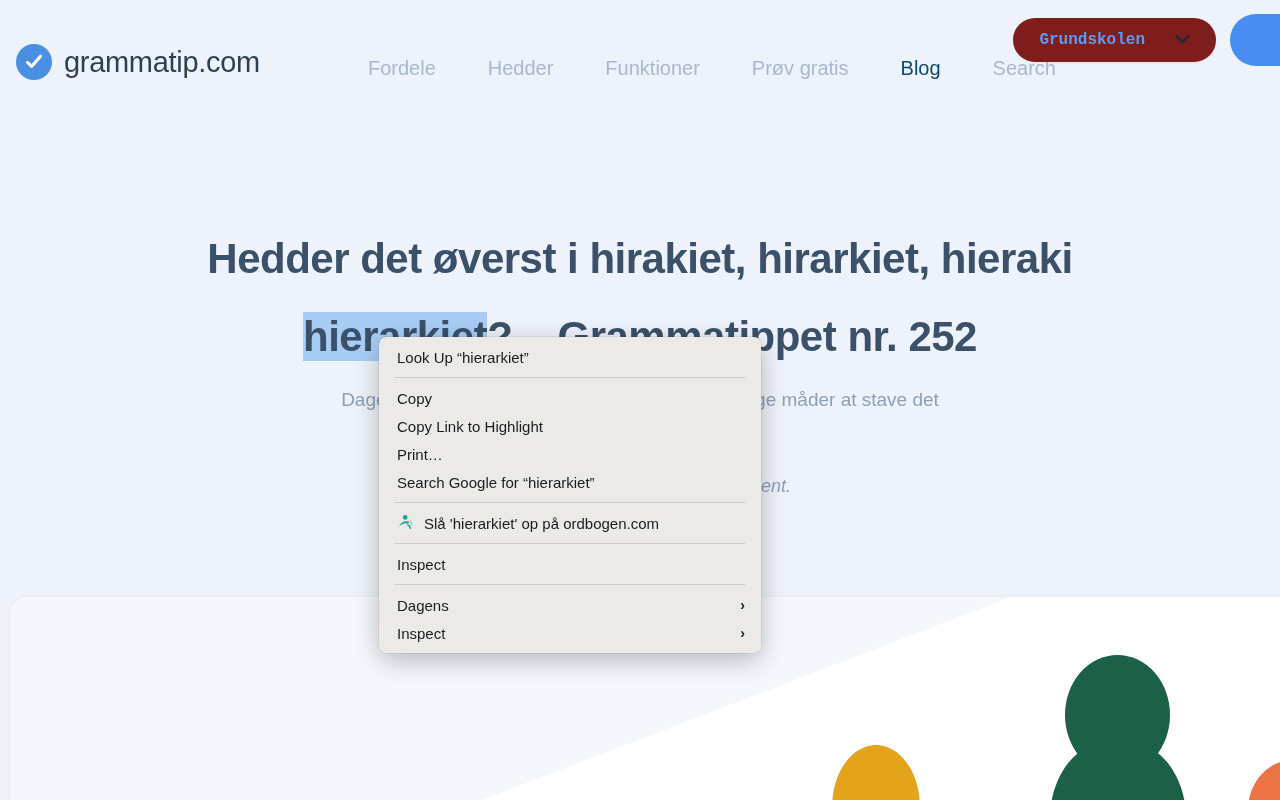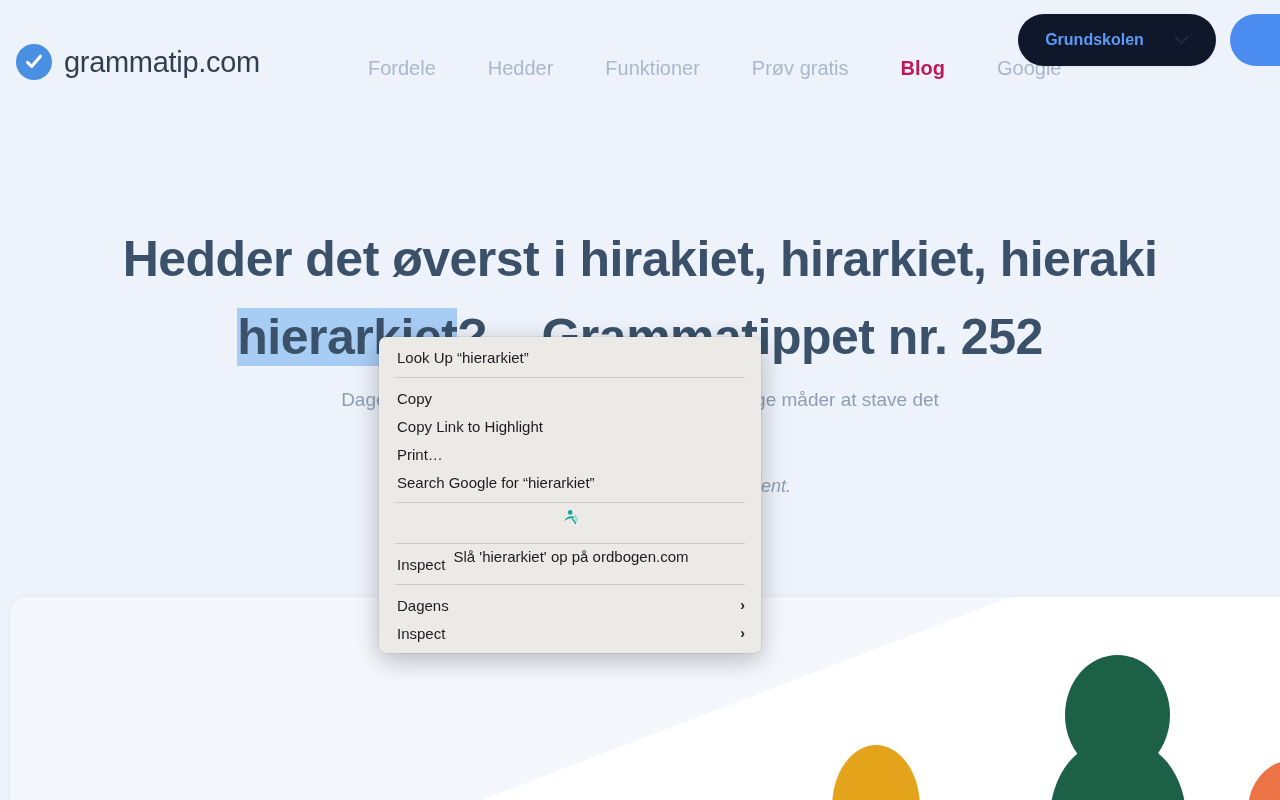--- a/index.html
+++ b/index.html
@@ -71,45 +71,46 @@
 
   .nav-link {
     font-size: 20px;
     color: #aab7cc;
     padding: 0 26px;
     text-decoration: none;
     white-space: nowrap;
     cursor: pointer;
   }
   .nav-link.active {
-    color: #be185d;
-    font-weight: 700;
+    color: #0c4a6e;
+    font-weight: 400;
   }
 
   .header-right {
     position: absolute;
     right: 0;
     top: 14px;
     display: flex;
     align-items: center;
     gap: 14px;
   }
 
   .level-select {
-    height: 52px;
+    height: 44px;
     min-width: 198px;
-    background: #0f172a;
+    background: #7f1d1d;
     border-radius: 26px;
     display: flex;
     align-items: center;
     justify-content: center;
     gap: 30px;
     padding: 0 26px;
     box-shadow: 0 1px 3px rgba(40,60,90,0.06);
     cursor: pointer;
+    font-family: Liberation Mono, monospace;
   }
   .level-select-label {
     font-size: 16px;
     font-weight: 700;
     color: #5b9bf5;
     white-space: nowrap;
   }
   .chev { display:block; }
 
   .cta-button {
@@ -127,21 +128,21 @@
     top: 80px; left: 0;
     width: 1280px;
   }
 
   .hero-title {
     position: absolute;
     top: 140px;
     left: 0;
     width: 1280px;
     text-align: center;
-    font-size: 50px;
+    font-size: 42px;
     line-height: 78px;
     font-weight: 700;
     color: #3a5169;
     letter-spacing: -0.5px;
     white-space: nowrap;
   }
   .hero-title .line1 { display:block; }
   .hero-title .line2 { display:block; }
 
   .sel {
@@ -252,21 +253,21 @@
     display: flex;
     align-items: center;
     padding: 0 16px 0 18px;
     font-size: 15px;
     color: #1c1c1e;
     cursor: default;
     white-space: nowrap;
   }
   .ctx-item .txt { flex: 1; }
 
-  .ctx-item.with-icon { padding-left: 18px; gap: 21px; flex-direction: column; }
+  .ctx-item.with-icon { padding-left: 18px; gap: 9px; }
 
   .ctx-sep {
     height: 1px;
     background: #cdcbc8;
     margin: 5px 16px;
   }
 
   .ctx-arrow {
     font-size: 14px;
     color: #1c1c1e;
@@ -294,21 +295,21 @@
       </span>
       <span class="brand-name">grammatip.com</span>
     </div>
 
     <nav class="nav">
       <a class="nav-link">Fordele</a>
       <a class="nav-link">Hedder</a>
       <a class="nav-link">Funktioner</a>
       <a class="nav-link">Prøv gratis</a>
       <a class="nav-link active">Blog</a>
-      <a class="nav-link">Google</a>
+      <a class="nav-link">Search</a>
     </nav>
 
     <div class="header-right">
       <div class="level-select">
         <span class="level-select-label">Grundskolen</span>
         <span class="chev">
           <svg width="15" height="10" viewBox="0 0 15 10" aria-hidden="true">
             <path d="M1.5 2 L7.5 8 L13.5 2" fill="none" stroke="#1b2a3d" stroke-width="2.4" stroke-linecap="round" stroke-linejoin="round"></path>
           </svg>
         </span>

